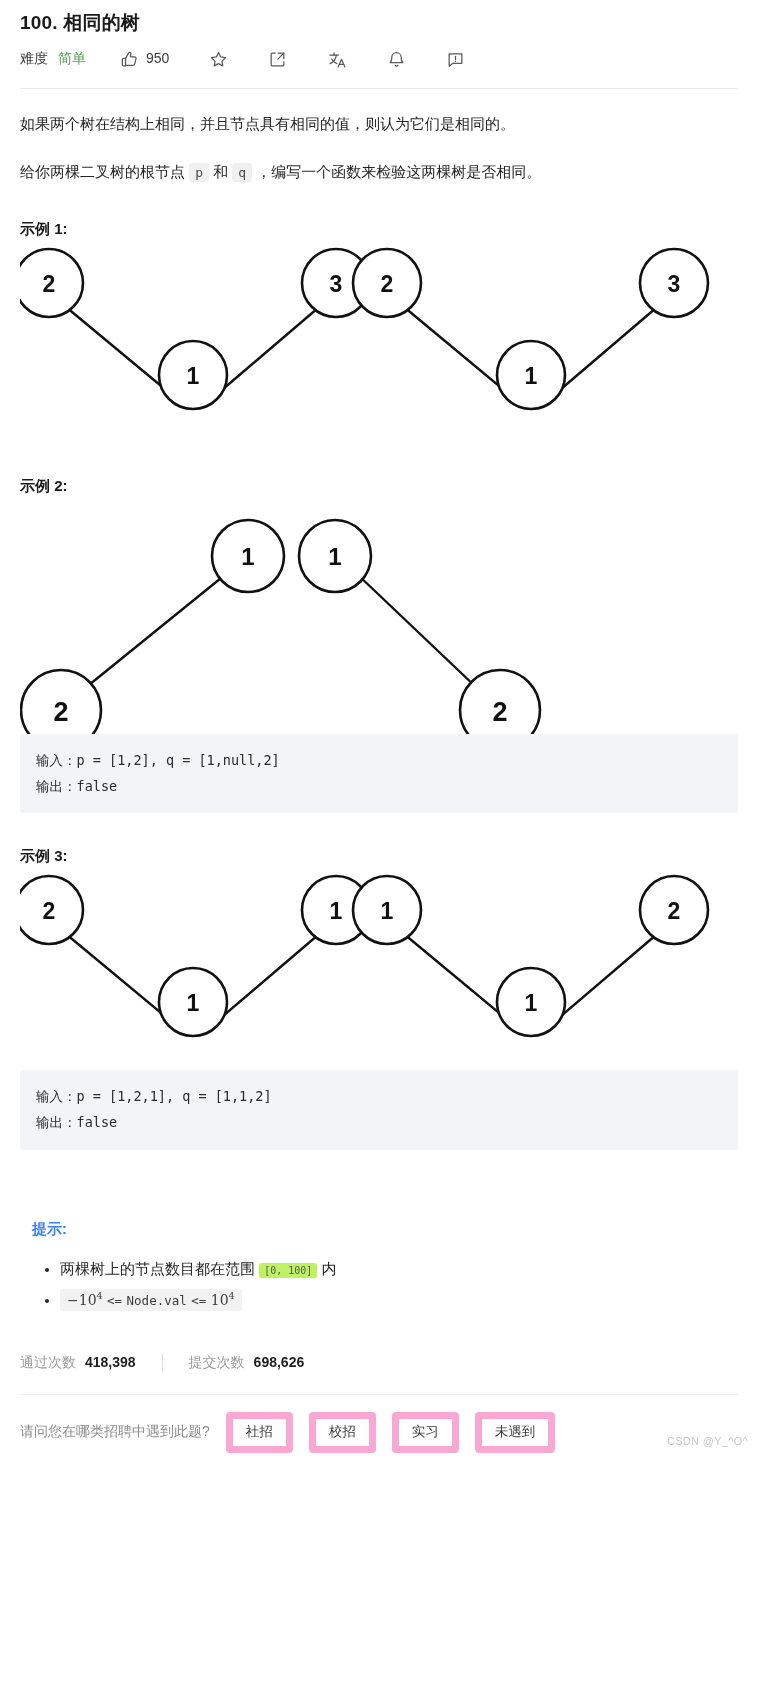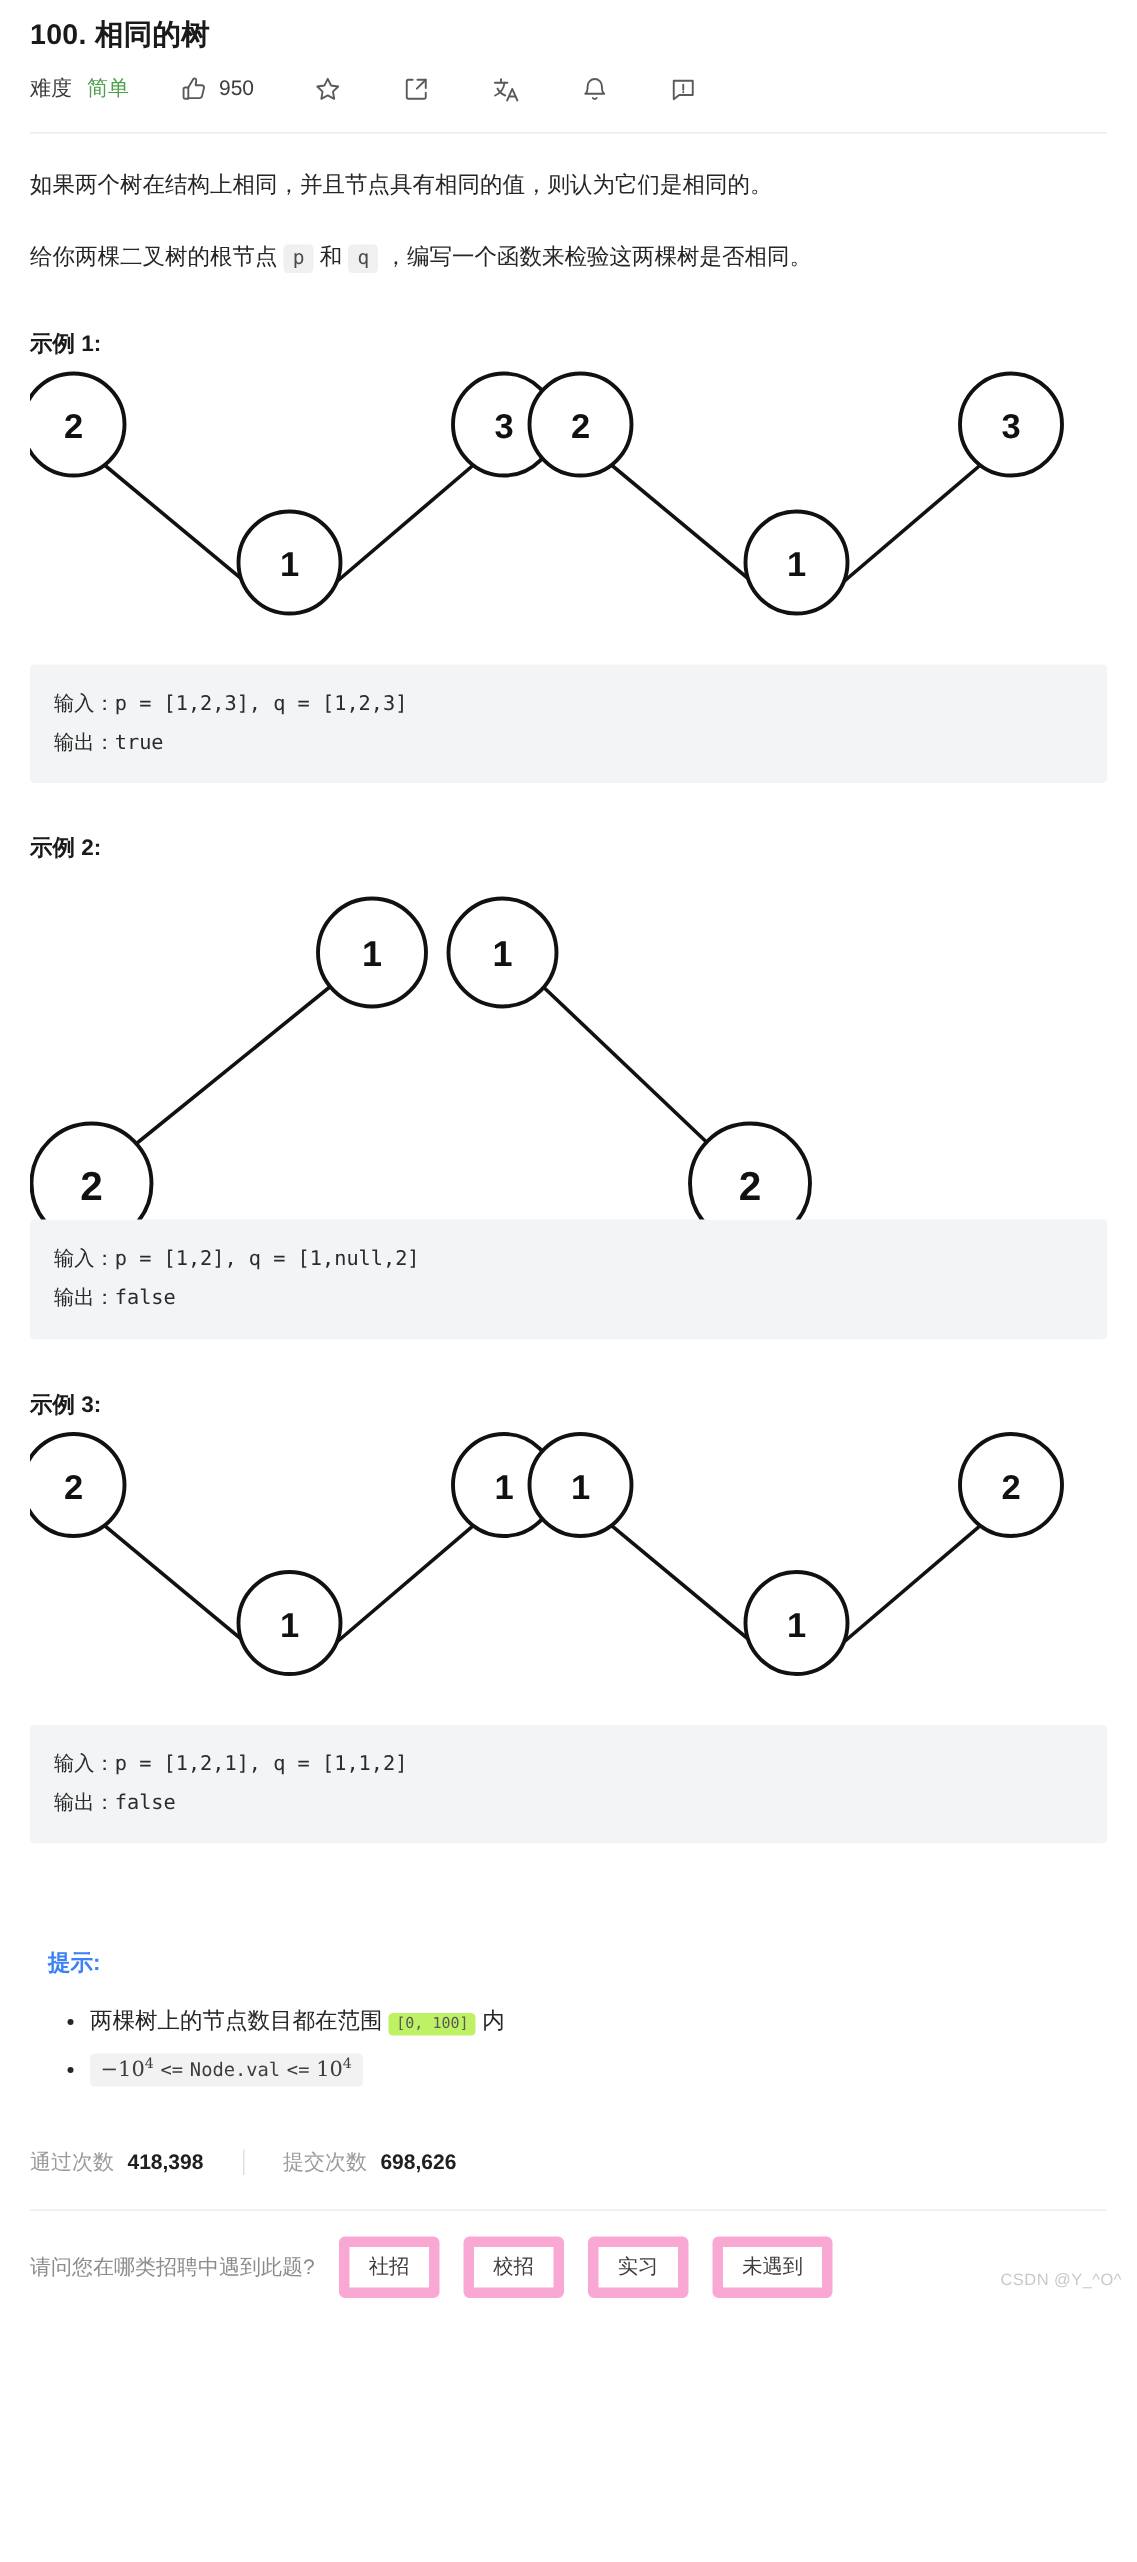--- a/index.html
+++ b/index.html
@@ -262,22 +262,20 @@
         <text x="173" y="137">1</text>
         <text x="29" y="45">2</text>
         <text x="316" y="45">3</text>
         <text x="511" y="137">1</text>
         <text x="367" y="45">2</text>
         <text x="654" y="45">3</text>
       </g>
     </svg>
   </div>
 
-  <pre class="codeblock">输入：p = [1,2,3], q = [1,2,3]
-输出：true</pre>
 
   <h3 class="example-head">示例 2:</h3>
 
   <div class="figure">
     <svg width="718" height="230" viewBox="0 0 718 230">
       <g stroke="#111" stroke-width="2.4" fill="none">
         <line x1="206" y1="70" x2="64" y2="185"></line>
         <line x1="337" y1="70" x2="458" y2="185"></line>
       </g>
       <g fill="#ffffff" stroke="#111" stroke-width="2.6">

